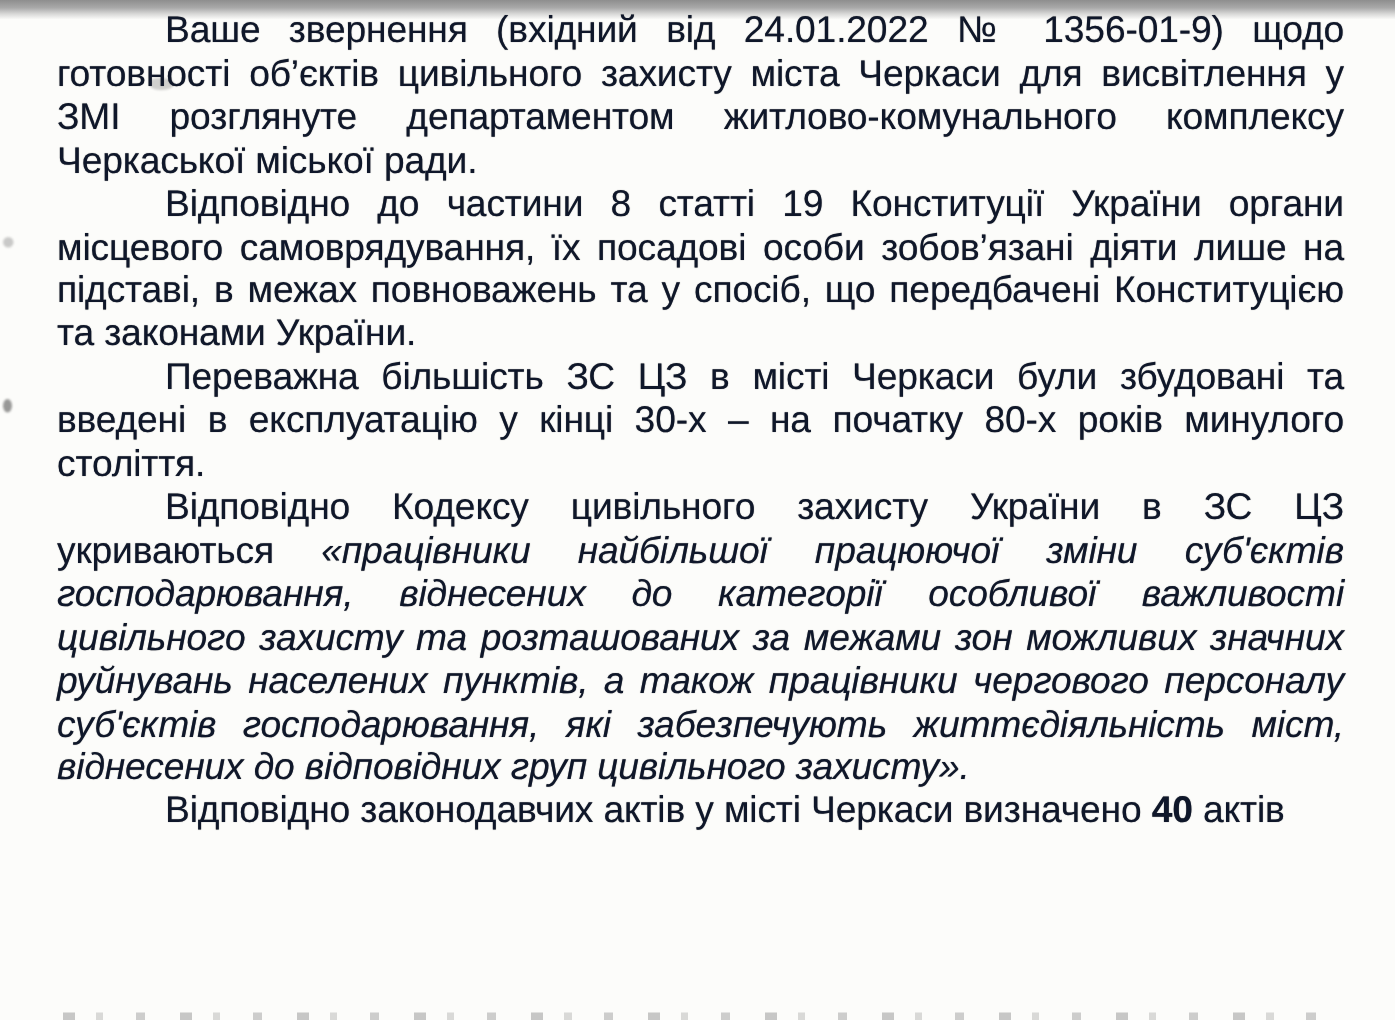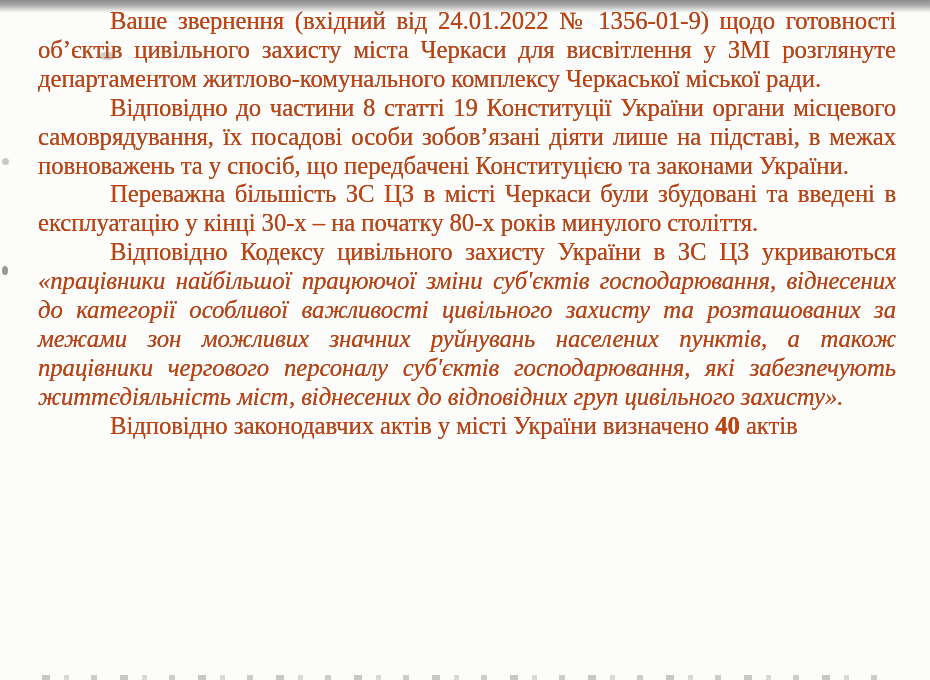--- a/index.html
+++ b/index.html
@@ -3,22 +3,22 @@
 <meta charset="utf-8">
 <style>
   html, body { margin: 0; padding: 0; background: #ffffff; }
 
   .page {
     position: relative;
     width: 930px;
     height: 680px;
     background: #fcfcfa;
     overflow: hidden;
-    font-family: Liberation Serif, serif;
-    color: #c2410c;
+    font-family: Liberation Sans, sans-serif;
+    color: #0f172a;
   }
 
   
   .scan-shade {
     position: absolute;
     top: 0; left: 0; right: 0;
     height: 13px;
     background: linear-gradient(180deg,
       #8e8e8e 0%,
       #a9a9a9 40%,
@@ -112,19 +112,19 @@
     <p class="para">Відповідно до частини 8 статті 19 Конституції України органи місцевого самоврядування, їх посадові особи зобов’язані діяти лише на підставі, в межах повноважень та у спосіб, що передбачені Конституцією та законами України.</p>
 
 
 
     <p class="para">Переважна більшість ЗС ЦЗ в місті Черкаси були збудовані та введені в експлуатацію у кінці 30-х – на початку 80-х років минулого століття.</p>
 
     <p class="para"><span class="lead">Відповідно Кодексу цивільного захисту України в ЗС ЦЗ укриваються </span><span class="quote">«працівники найбільшої працюючої зміни суб'єктів господарювання, віднесених до категорії особливої важливості цивільного захисту та розташованих за межами зон можливих значних руйнувань населених пунктів, а також працівники чергового персоналу суб'єктів господарювання, які забезпечують життєдіяльність міст, віднесених до відповідних груп цивільного захисту».</span></p>
 
 
 
-    <p class="para"><span>Відповідно законодавчих актів у місті України визначено </span><span class="count-bold">40</span><span> актів</span></p>
+    <p class="para"><span>Відповідно законодавчих актів у місті Черкаси визначено </span><span class="count-bold">40</span><span> актів</span></p>
 
   </div>
 
   <div class="cutoff-line"></div>
 
 </div>
 
 </body></html>

